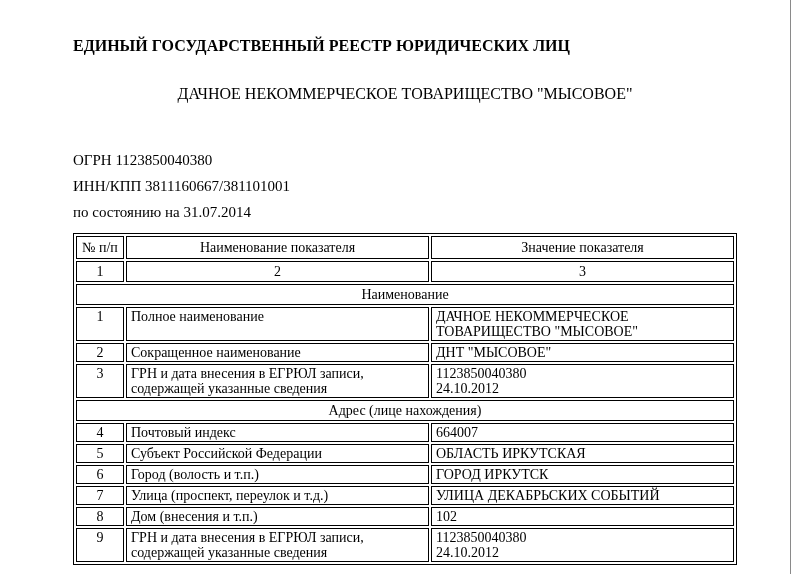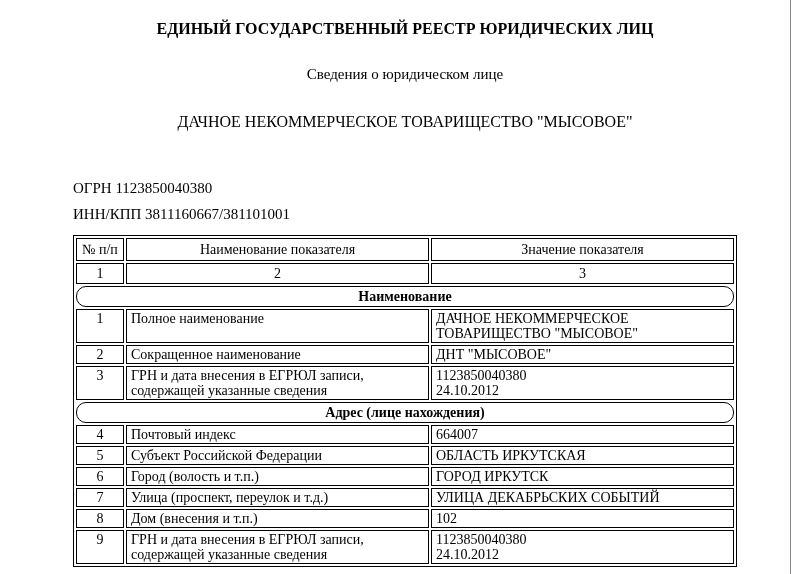--- a/index.html
+++ b/index.html
@@ -23,22 +23,22 @@
     height: 574px;
     background: #8a8a8a;
   }
   .content {
     position: absolute;
     left: 73px;
     top: 0;
     width: 664px;
   }
   .doc-title {
-    margin-top: 20px;
-    text-align: center;
+    margin-top: 37px;
+    text-align: left;
     font-size: 16px;
     font-weight: bold;
     line-height: 18px;
   }
   .doc-subtitle {
     margin-top: 28px;
     text-align: center;
     font-size: 15px;
     line-height: 17px;
   }
@@ -78,45 +78,44 @@
     text-align: center;
     padding: 3px 0;
     white-space: nowrap;
   }
   table.details td.colnum {
     text-align: center;
     padding: 2px 2px;
   }
   table.details td.section {
     text-align: center;
-    font-weight: bold;
+    font-weight: normal;
     padding: 2px 4px;
-    border-radius: 10px;
   }
   table.details td.num {
     text-align: center;
     padding: 1px 2px;
   }
   table.details td.value {
     white-space: pre-line;
   }
 </style>
 </head>
 <body>
 
 <div class="right-edge"></div>
 
 <div class="content">
   <div class="doc-title">ЕДИНЫЙ ГОСУДАРСТВЕННЫЙ РЕЕСТР ЮРИДИЧЕСКИХ ЛИЦ</div>
-  <div class="doc-subtitle">Сведения о юридическом лице</div>
   <div class="doc-entity">ДАЧНОЕ НЕКОММЕРЧЕСКОЕ ТОВАРИЩЕСТВО "МЫСОВОЕ"</div>
 
   <div class="doc-info">
     <div>ОГРН 1123850040380</div>
     <div>ИНН/КПП 3811160667/381101001</div>
+    <div>по состоянию на 31.07.2014</div>
   </div>
 
   <table class="details">
     <colgroup>
       <col class="c-num">
         <col class="c-name">
         <col class="c-value">
     </colgroup>
     <thead>
       <tr>

